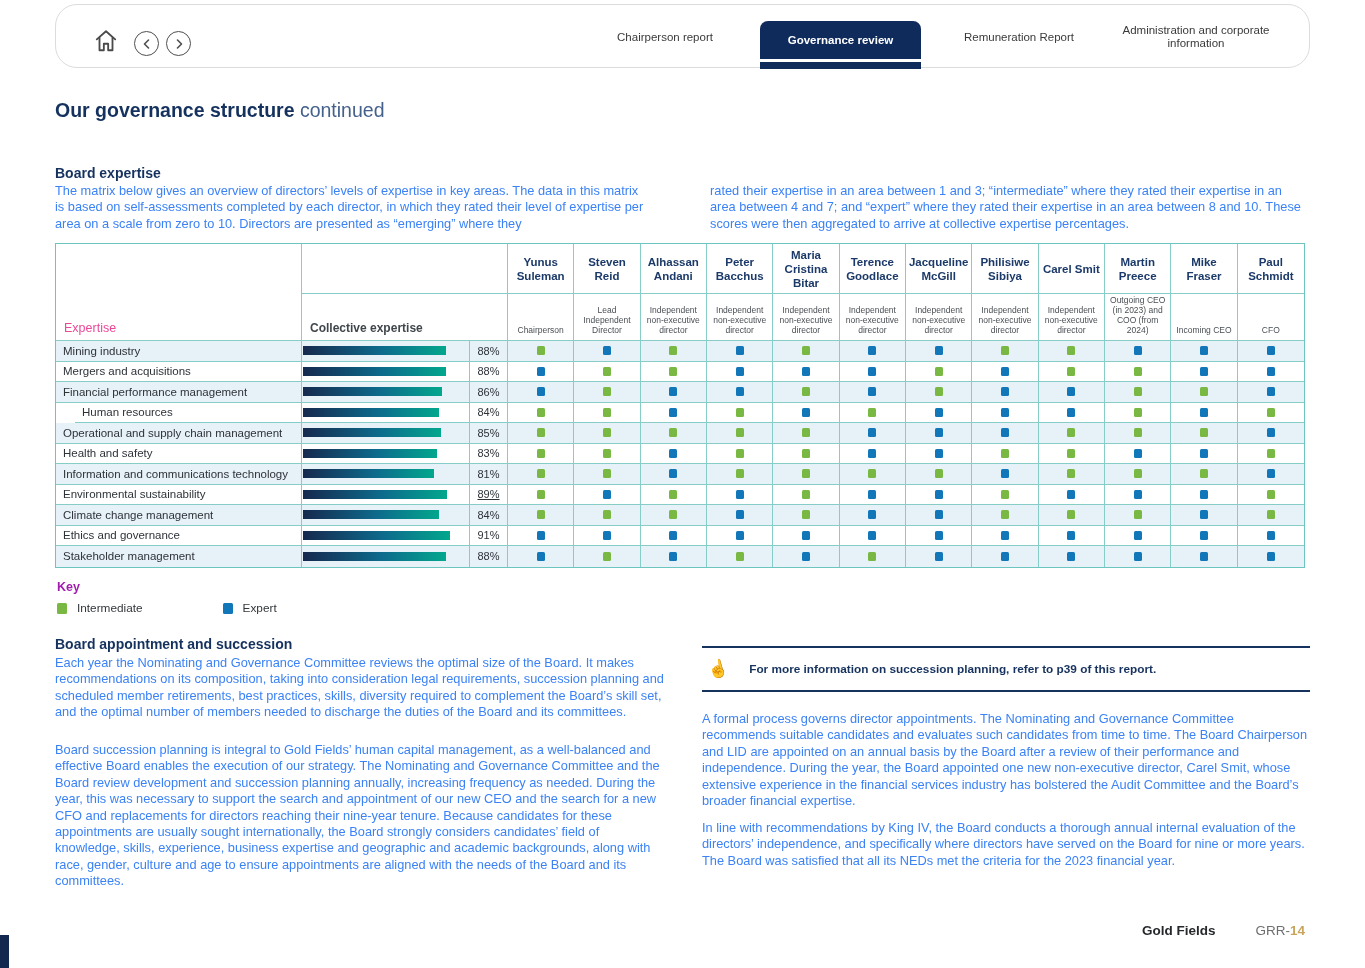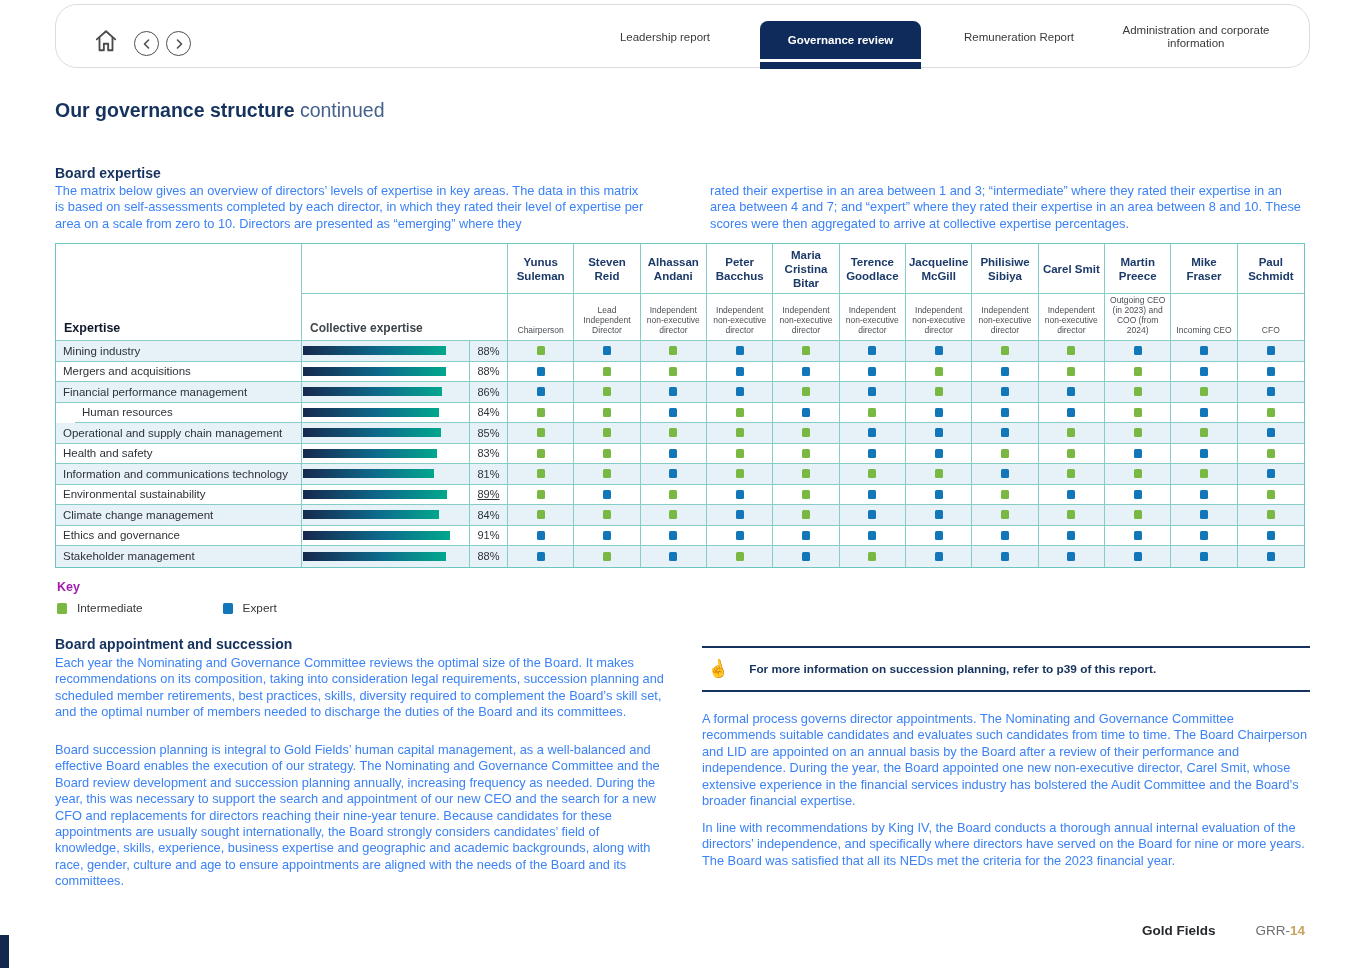--- a/index.html
+++ b/index.html
@@ -35,22 +35,22 @@
   
   .matrix{left:55px;top:243px;width:1250px;box-sizing:border-box;
           display:grid;border:1px solid #6cc5be;
           grid-template-columns:246px 168px 38px repeat(12,1fr);
           grid-template-rows:50px 47px repeat(11,20.5px);}
   .cell{border-right:1px solid #86cdc7;border-bottom:1px solid #86cdc7;
         box-sizing:border-box;background:#fff;min-width:0;}
   .cell.lastcol{border-right:none;}
   .cell.lastrow{border-bottom:none;}
   .cell.alt{background:#e7f1f8;}
-  .hcorner{display:flex;align-items:flex-end;padding:5px 8px;font-weight:bold;
-           color:#0f172a;font-size:12.5px;}
+  .hcorner{display:flex;align-items:flex-end;padding:5px 8px;font-weight:normal;
+           color:#ec4899;font-size:12.5px;}
   .hcoll{display:flex;align-items:flex-end;padding:5px 8px;color:#40464b;font-size:12px;}
   .hname{display:flex;align-items:center;justify-content:center;text-align:center;
          font-weight:bold;color:#1c3a69;font-size:11.5px;line-height:14px;padding:2px;}
   .hrole{display:flex;align-items:flex-end;justify-content:center;text-align:center;
          color:#4a4f54;font-size:8.5px;line-height:10px;padding:2px 3px 5px;}
   .rowlabel{display:flex;align-items:center;padding-left:7px;font-size:11.5px;color:#2e3338;}
   .barcell{display:flex;align-items:center;padding:0 4px 0 1px;}
   .bar{height:9px;background:linear-gradient(90deg,#16294e 0%,#0d6b8c 55%,#02a78d 100%);}
   .pctcell{display:flex;align-items:center;justify-content:center;font-size:11px;color:#2e3338;}
   .sqcell{display:flex;align-items:center;justify-content:center;}
@@ -92,21 +92,21 @@
   <svg width="10" height="10" viewBox="0 0 10 10" fill="none" stroke="#4f4f4f" stroke-width="1.6" stroke-linecap="round" stroke-linejoin="round">
       <path d="M6.5 1 L2.5 5 L6.5 9"></path>
     </svg>
 </div>
 <div class="abs circle-btn fwd-btn">
   <svg width="10" height="10" viewBox="0 0 10 10" fill="none" stroke="#4f4f4f" stroke-width="1.6" stroke-linecap="round" stroke-linejoin="round">
       <path d="M3.5 1 L7.5 5 L3.5 9"></path>
     </svg>
 </div>
 
-<div class="abs tab tab-1">Leadership report</div>
+<div class="abs tab tab-1">Chairperson report</div>
 <div class="abs tab tab-active">Governance review</div>
 <div class="abs tab-underline"></div>
 <div class="abs tab tab-3">Remuneration Report</div>
 <div class="abs tab tab-4">Administration and corporate information</div>
 
 <div class="abs page-title">
   <b>Our governance structure</b>
   <span class="cont">continued</span>
 </div>
 

